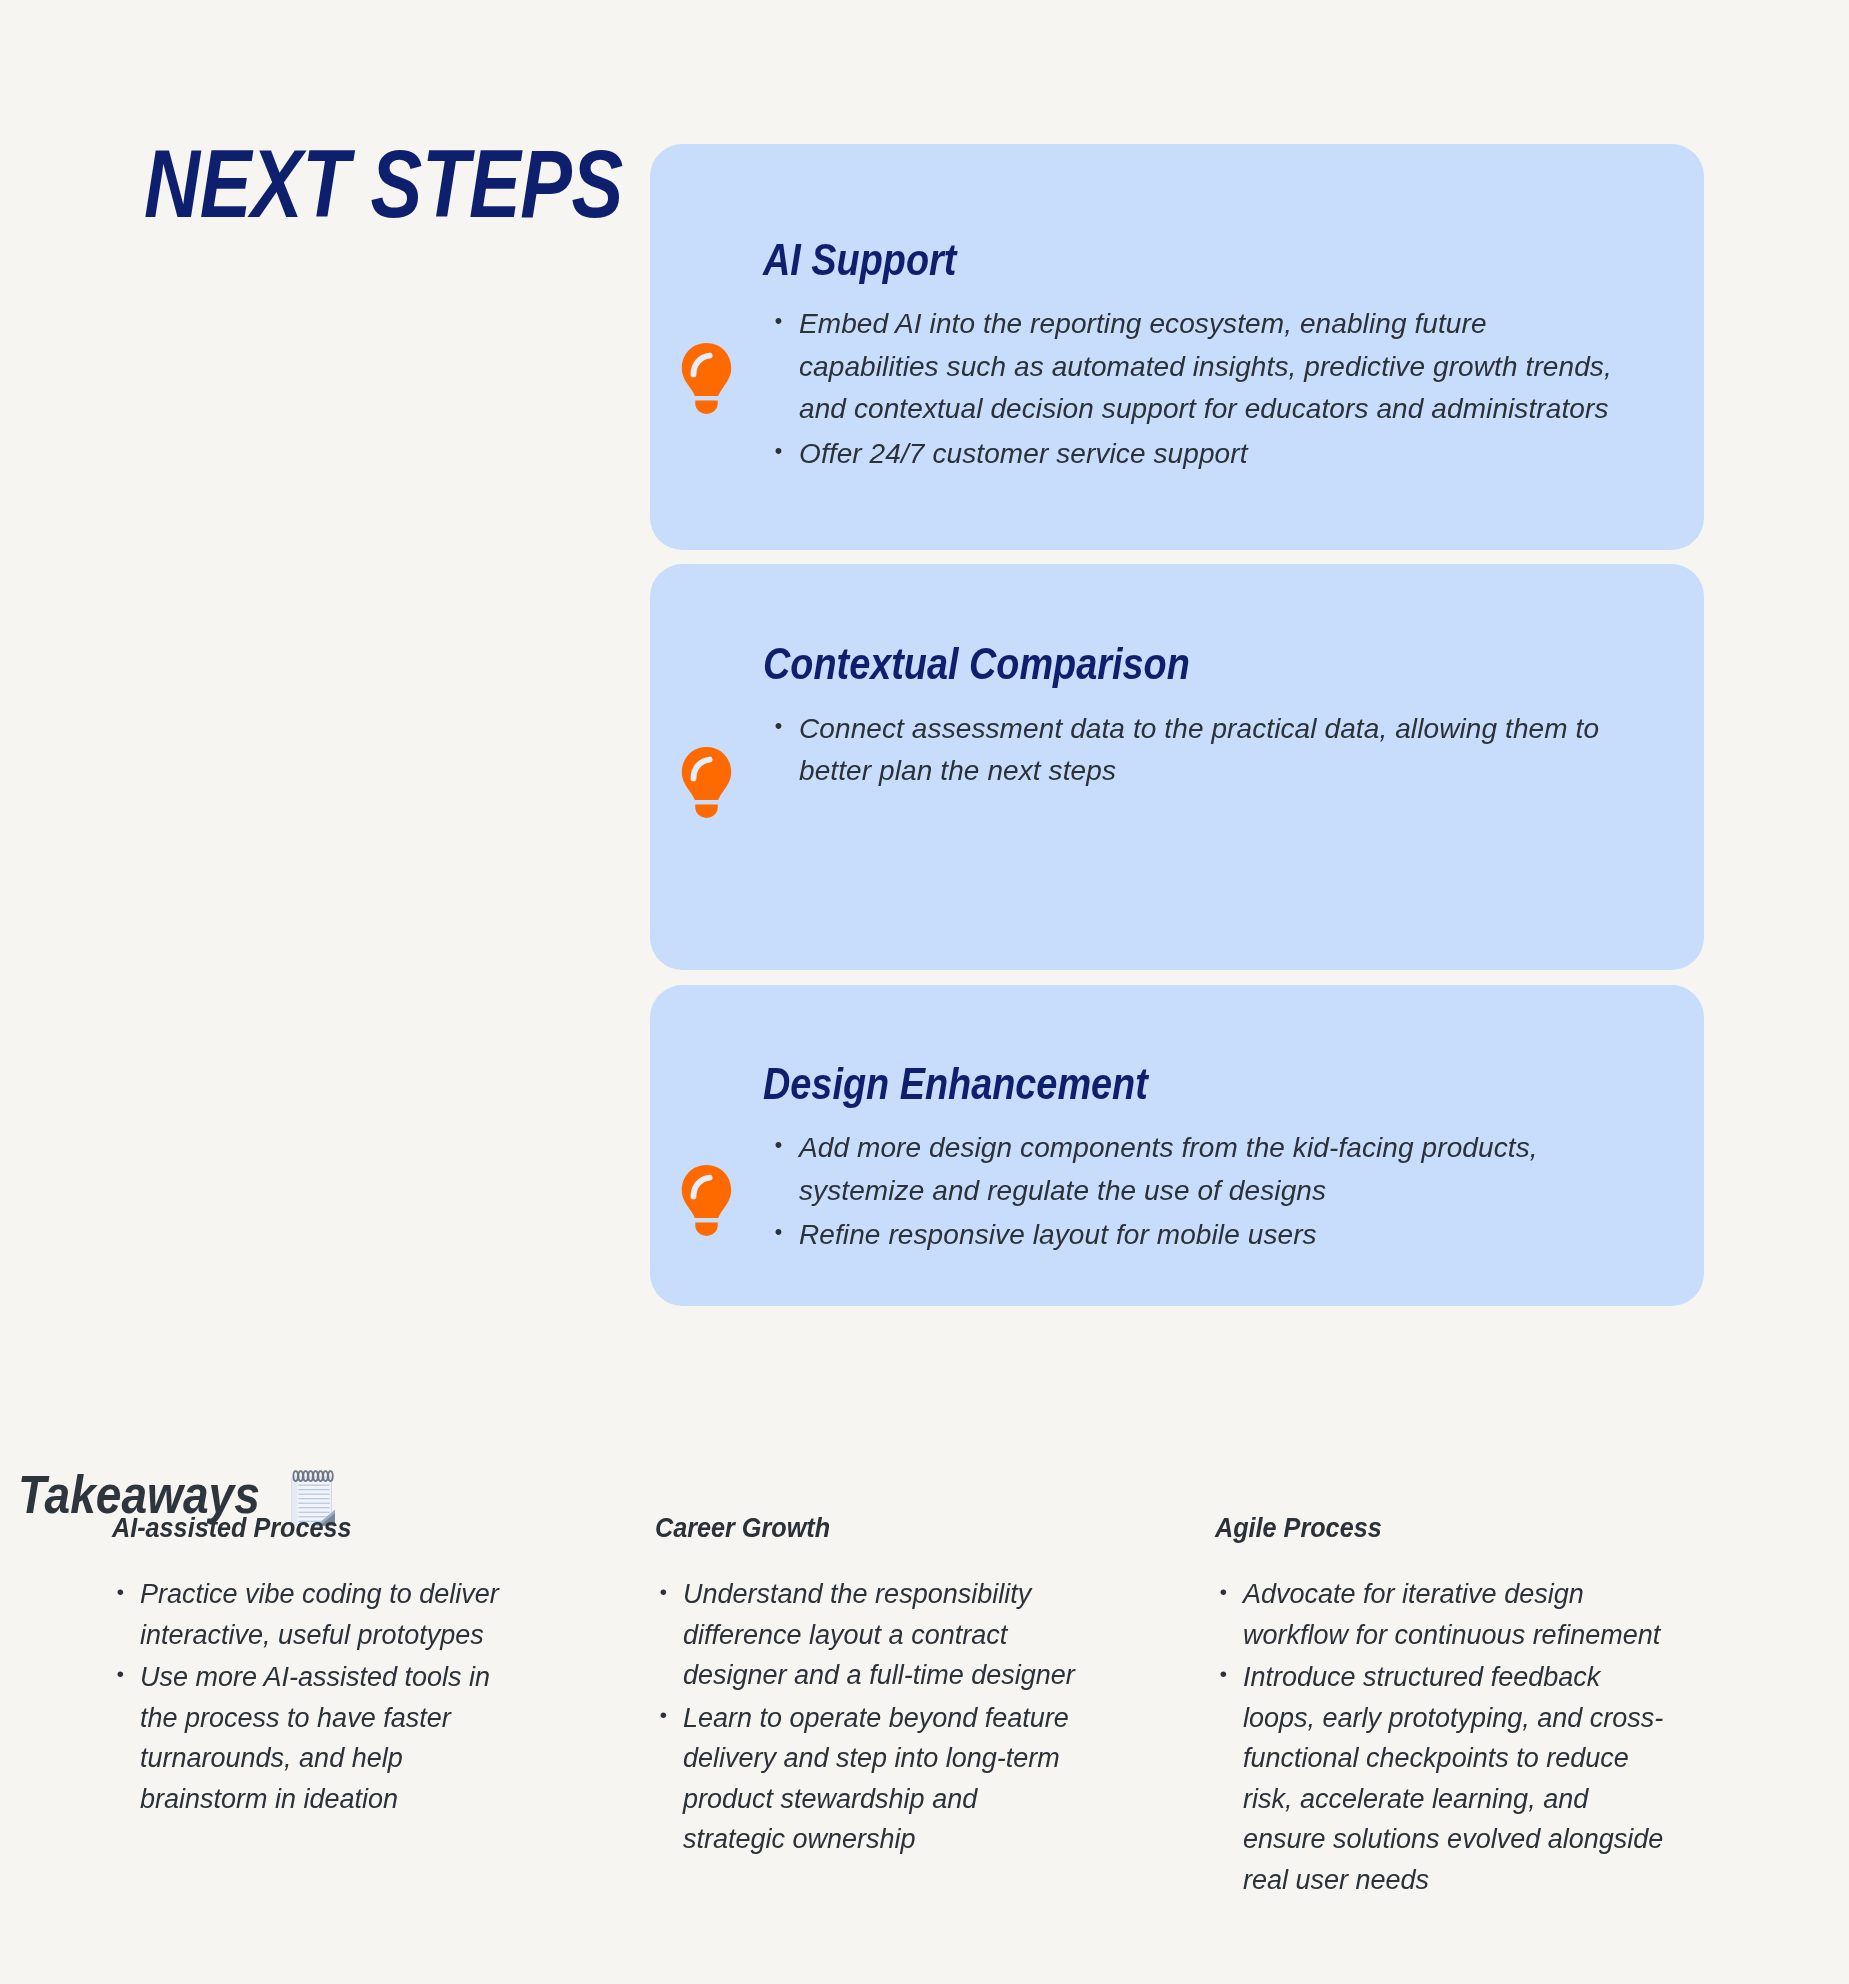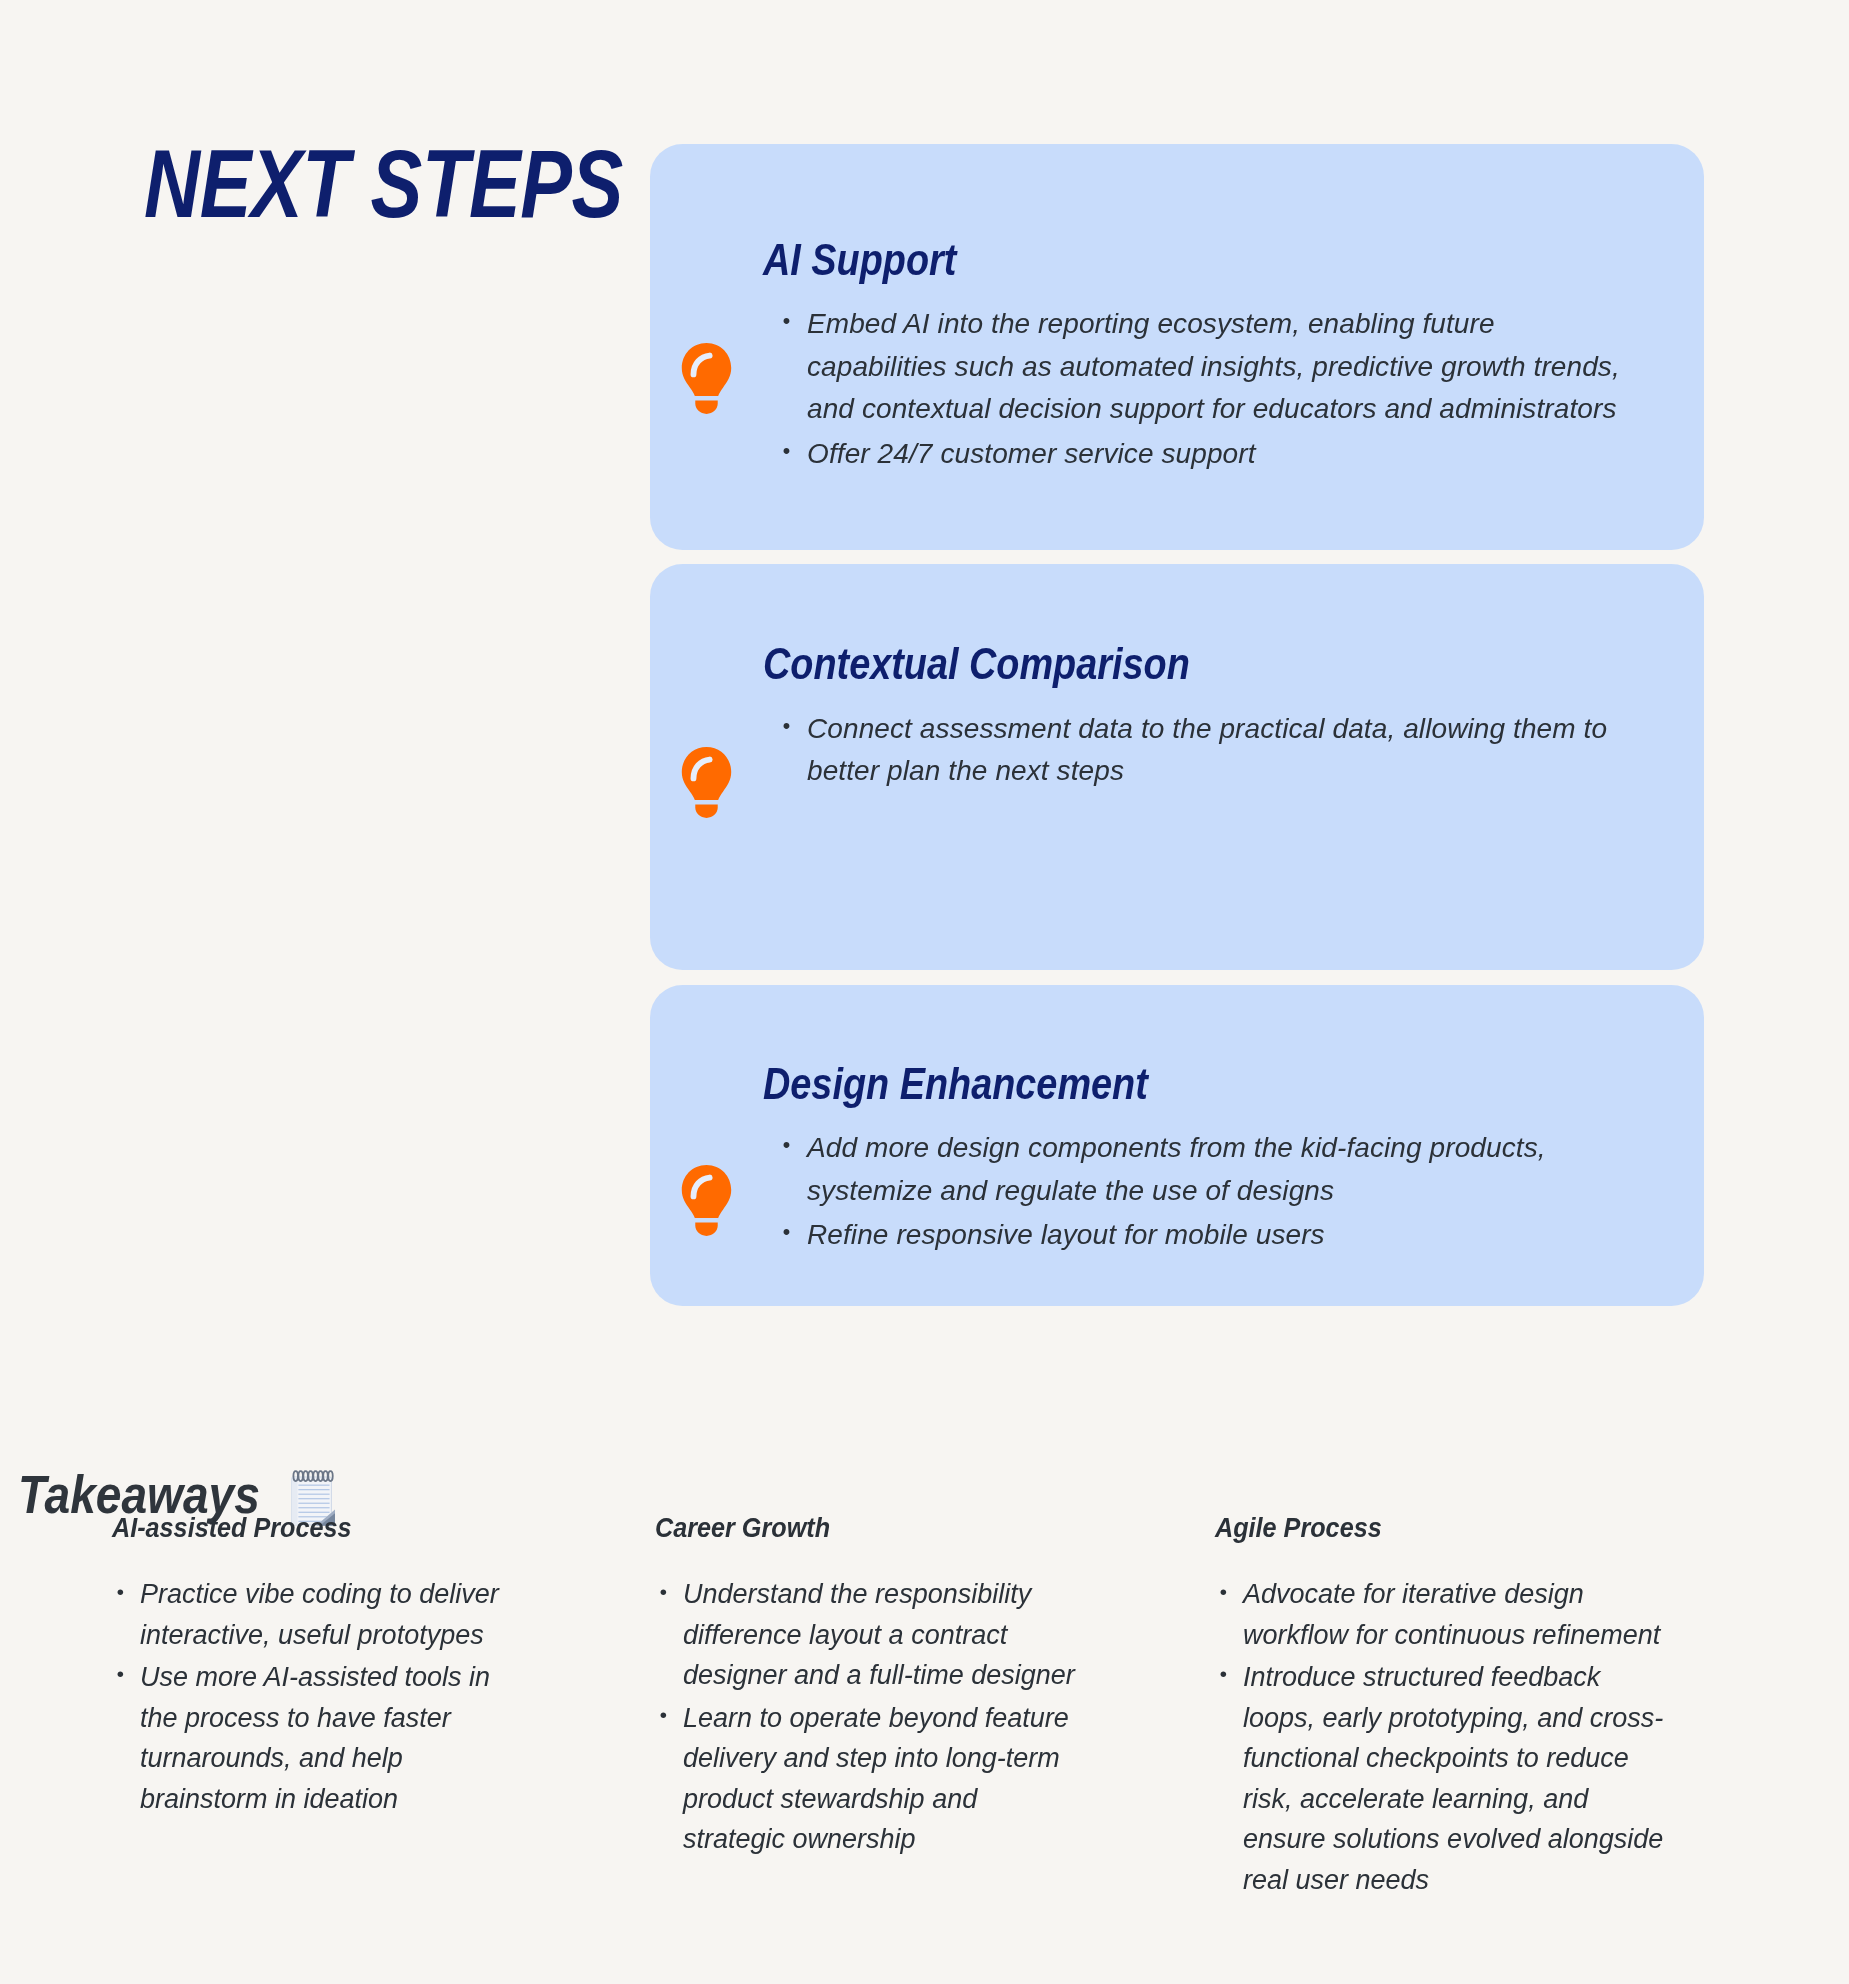--- a/index.html
+++ b/index.html
@@ -68,21 +68,21 @@
     font-size:44px;
     line-height:1.05;
     color:#0E1F6D;
     transform:scaleX(0.86);
     transform-origin:left top;
     white-space:nowrap;
     margin:0 0 20px 0;
   }
   ul.card-list{
     list-style:none;
-    margin:16px;padding:0;
+    margin:8px;padding:0;
   }
   ul.card-list li{
     position:relative;
     font-family:"Liberation Sans Narrow","Liberation Sans",sans-serif;
     font-weight:400;
     font-size:28px;
     line-height:1.52;
     color:#2B3138;
     padding-left:28px;
     margin-bottom:1.8px;

